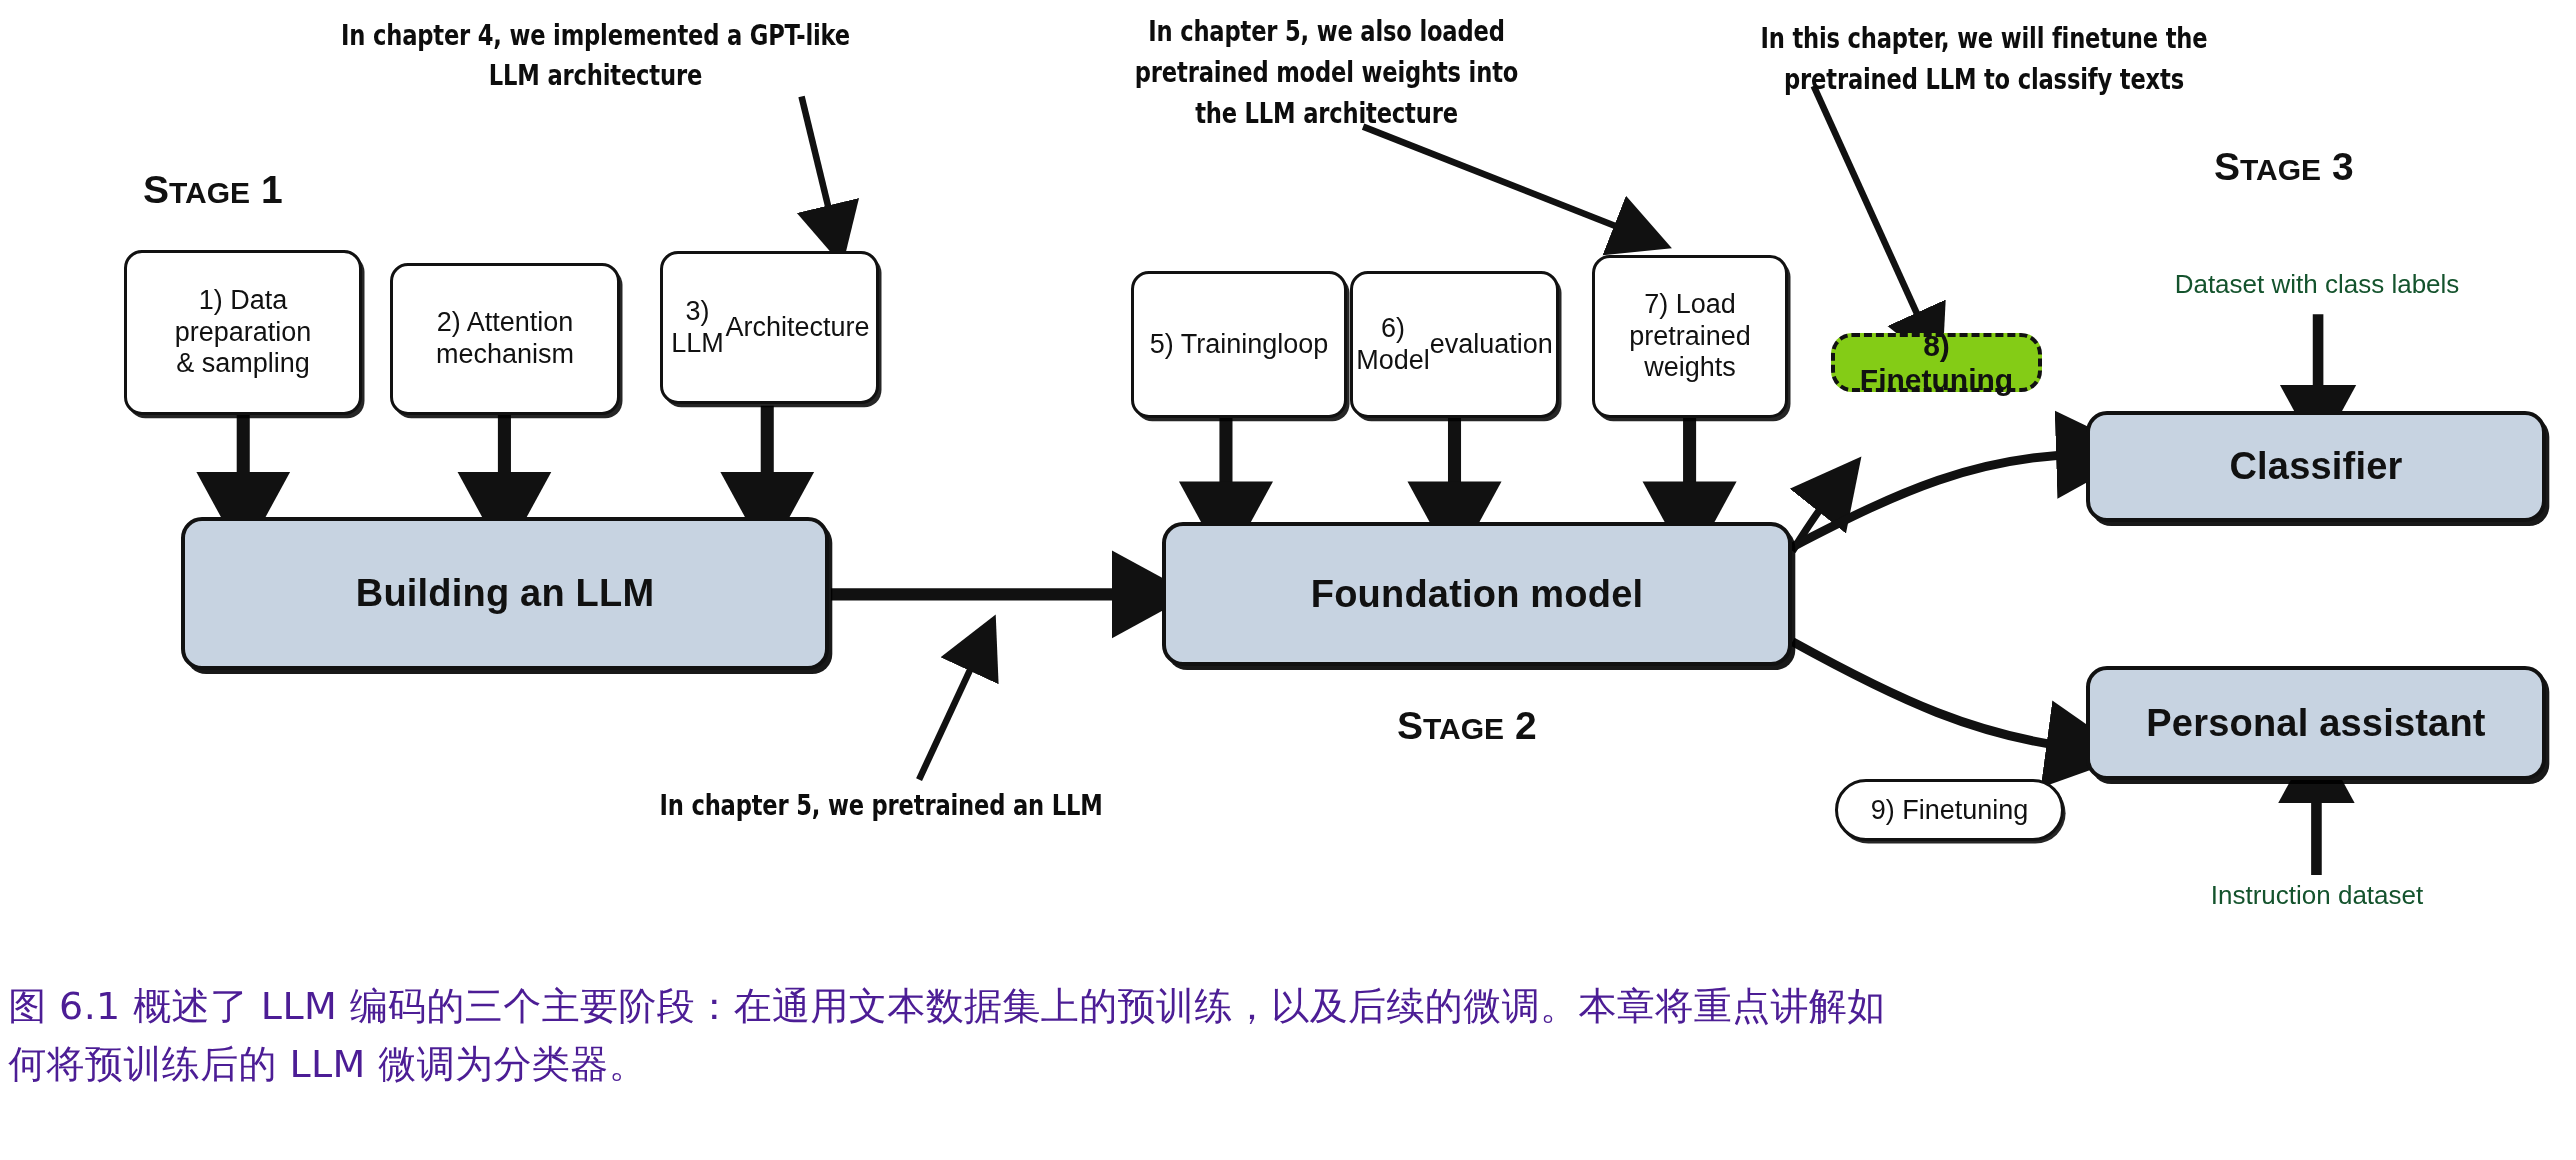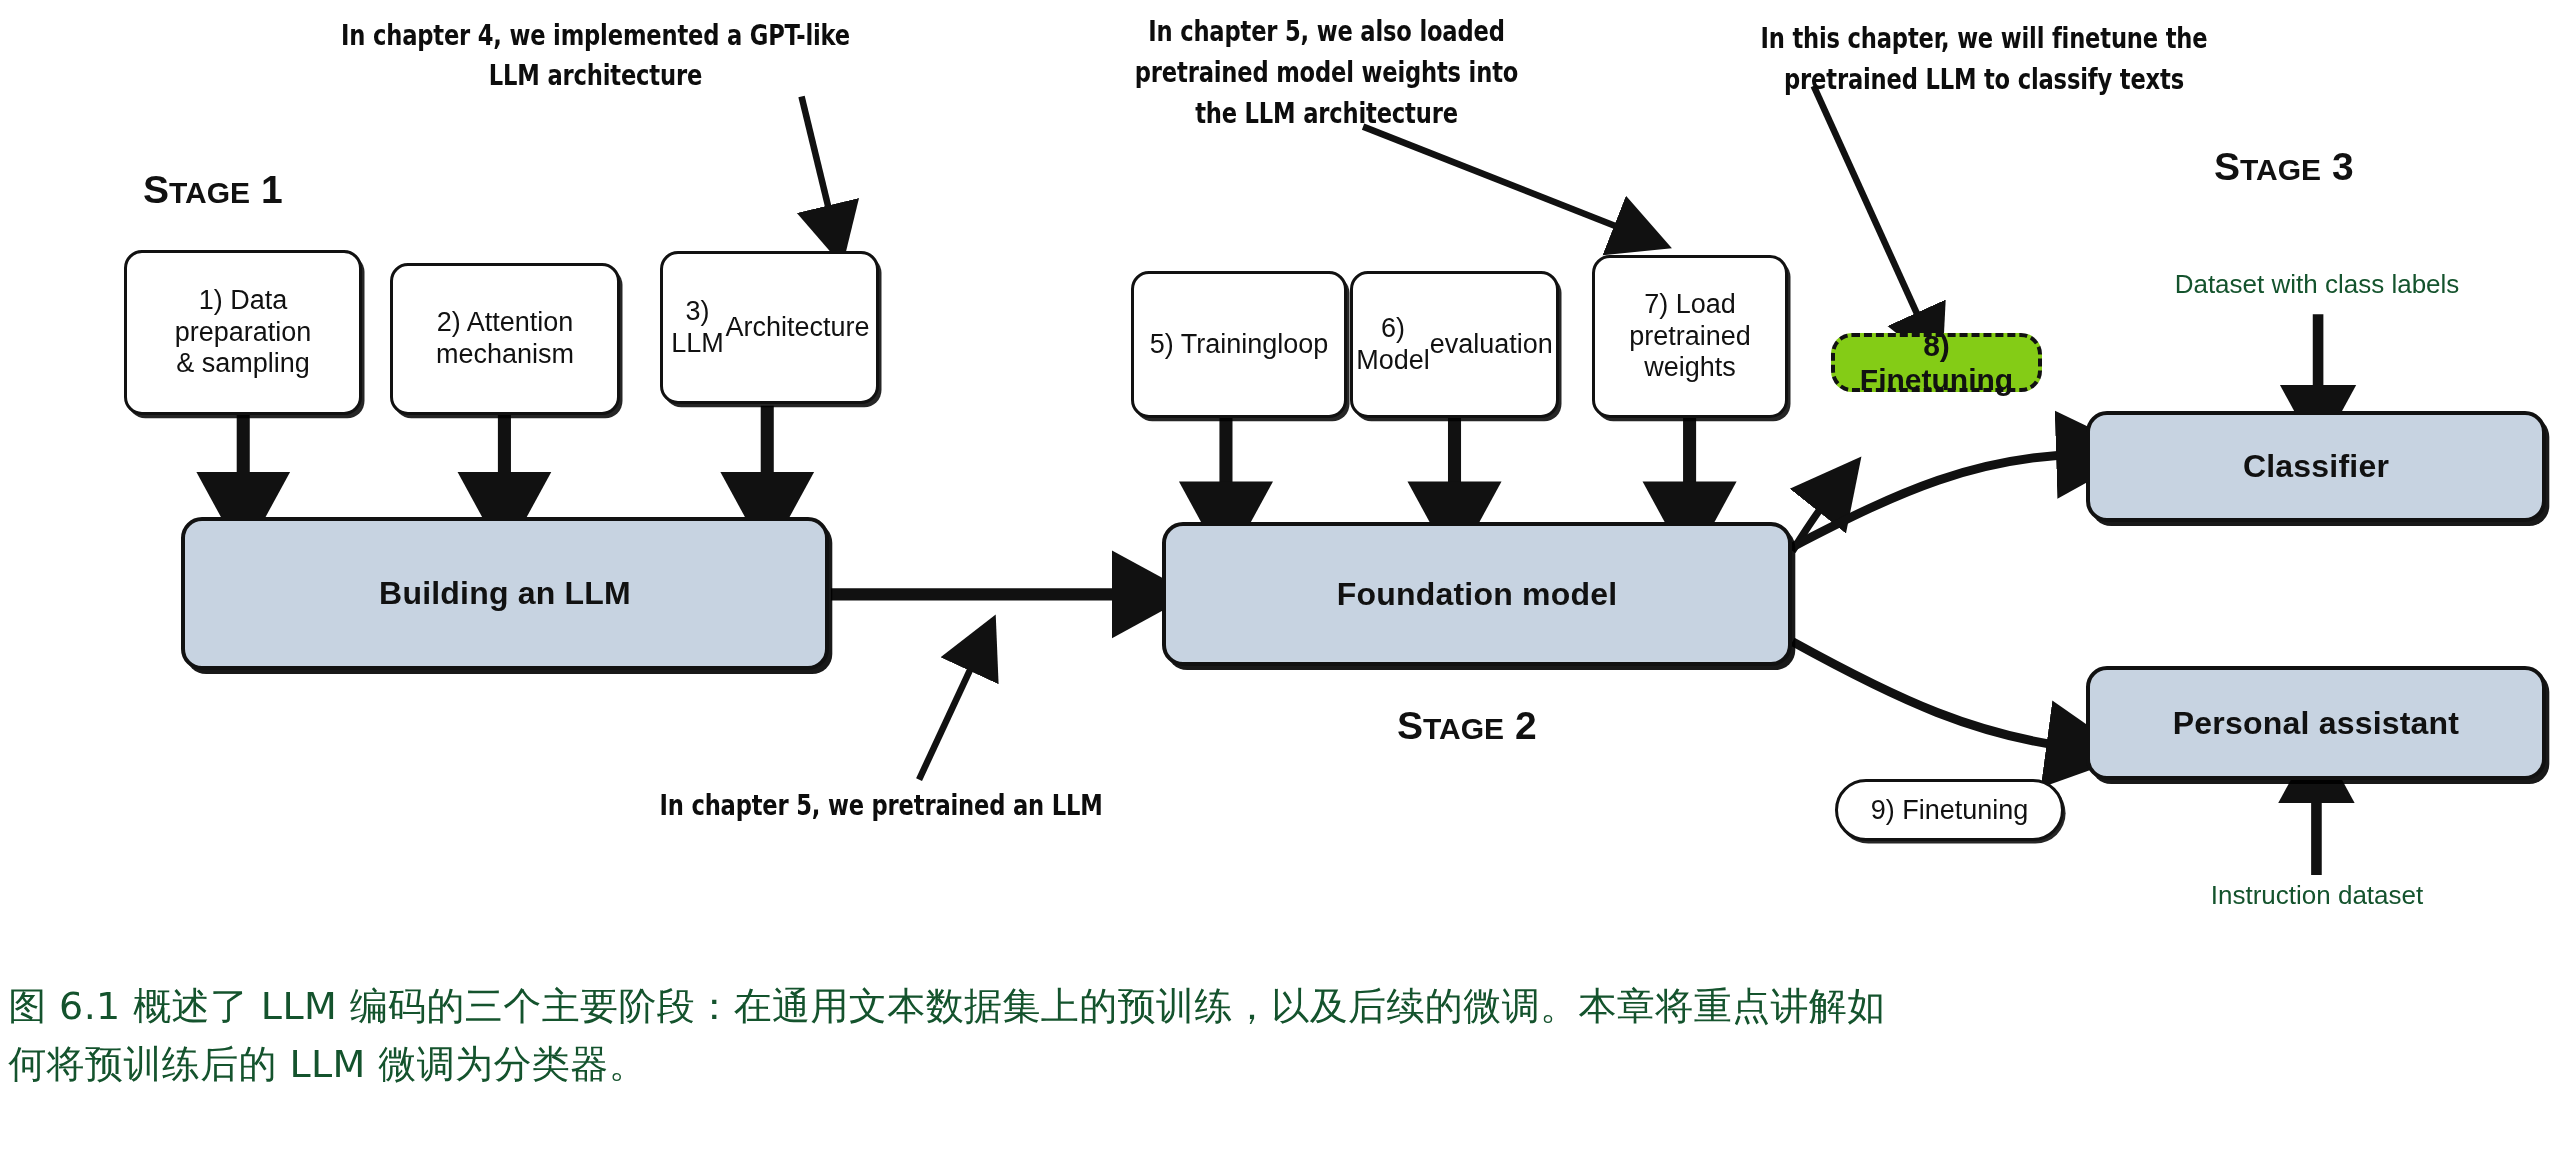--- a/index.html
+++ b/index.html
@@ -44,21 +44,21 @@
     padding: 4.9px 6.5px;
     font-weight: 400;
   }
 
   
   .blue-box {
     background: #c7d3e1;
     border: 4.1px solid #111111;
     border-radius: 21px;
     box-shadow: 4.1px 4.9px 0px -0.8px rgba(0,0,0,0.9);
-    font-size: 32px;
+    font-size: 38px;
     font-weight: bold;
     letter-spacing: 0.2px;
   }
 
   
   .pill {
     background: #ffffff;
     border: 3.3px solid #111111;
     border-radius: 33px;
     box-shadow: 2.4px 3.3px 0px -0.8px rgba(0,0,0,0.85);
@@ -110,21 +110,21 @@
   }
 
   
   #caption {
     position: absolute;
     left: 8.2px;
     top: 978px;
     width: 2547px;
     font-size: 38px;
     line-height: 1.52;
-    color: #14532d;
+    color: #4c1d95;
     font-family: "DejaVu Sans", "Liberation Sans", sans-serif;
     letter-spacing: 0.4px;
   }
 
   svg#wires {
     position: absolute;
     left: 0; top: 0;
     width: 2576px;
     height: 947px;
     pointer-events: none;

